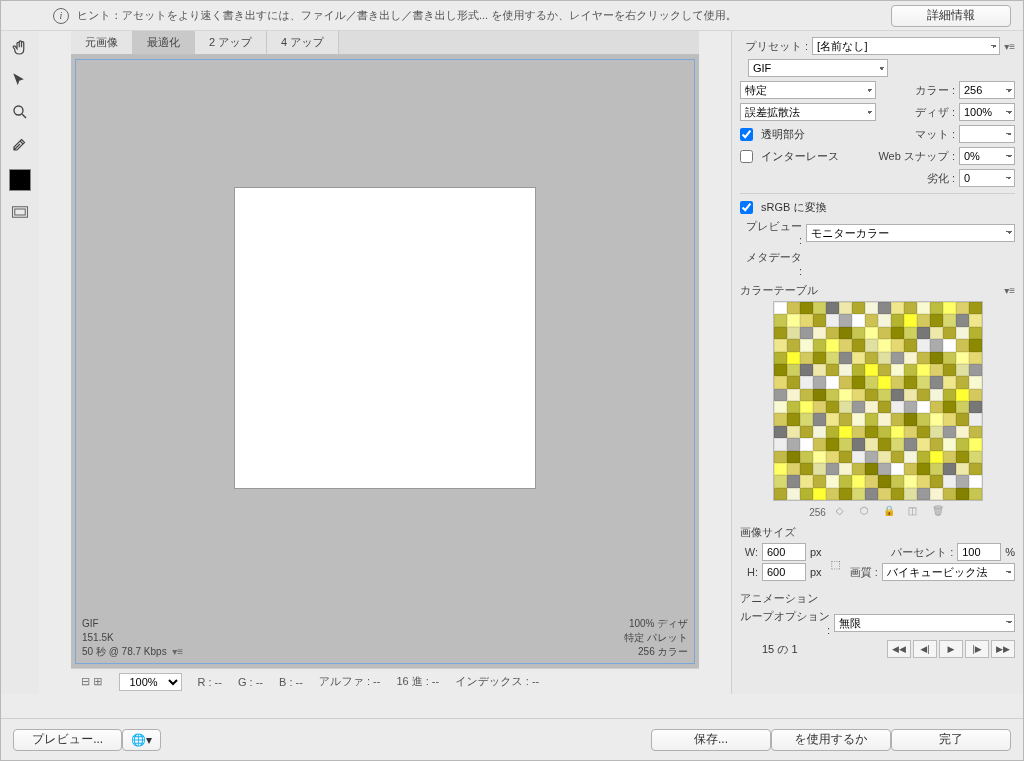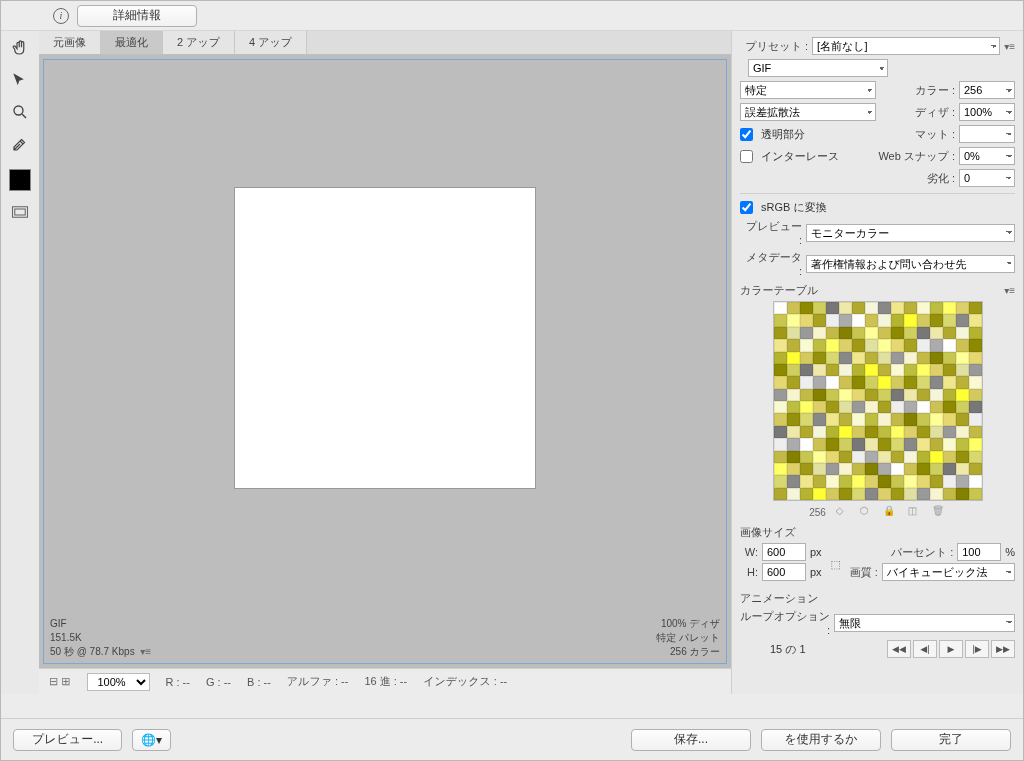--- a/index.html
+++ b/index.html
@@ -7,21 +7,21 @@
 .window { width: 100%; height: 100%; background: #ececec; border: 1px solid #b8b8b8; position: relative; }
 .titlebar { height: 24px; display: flex; align-items: center; background: linear-gradient(#f6f6f6,#e8e8e8); border-bottom: 1px solid #cfcfcf; position: relative; }
 .traffic { position: absolute; left: 8px; display: flex; gap: 8px; }
 .tl { width: 12px; height: 12px; border-radius: 50%; }
 .tl.red{background:#ff5f57}.tl.yel{background:#febc2e}.tl.grn{background:#28c840}
 .title { margin: 0 auto; font-size: 13px; color: #444; }
 .hint-row { height: 30px; display: flex; align-items: center; padding: 0 12px 0 52px; gap: 8px; border-bottom: 1px solid #d5d5d5;}
 .info-icon{width:16px;height:16px;border:1.3px solid #666;border-radius:50%;display:flex;align-items:center;justify-content:center;font-style:italic;font-size:10px;color:#555;font-family:serif}
 .hint{font-size:11px;color:#555;flex:1}
 .detail-btn{width:120px;height:22px;border:1px solid #b0b0b0;border-radius:4px;background:linear-gradient(#fdfdfd,#f1f1f1);display:flex;align-items:center;justify-content:center;font-size:12px}
-.main{display:flex;height:calc(100% - 54px - 42px);}
+.main{display:flex;height:calc(100% - 54px - 42px);gap:32px;}
 .toolbar{width:38px;background:#e9e9e9;display:flex;flex-direction:column;align-items:center;padding-top:6px;gap:10px}
 .tool{width:24px;height:22px;display:flex;align-items:center;justify-content:center;color:#444}
 .swatch{width:22px;height:22px;background:#000;border:1px solid #888;margin-top:4px}
 .preview-area{flex:1;display:flex;flex-direction:column}
 .tabs{display:flex;height:24px;background:#ddd;border-bottom:1px solid #c0c0c0}
 .tab{padding:4px 14px;font-size:11px;color:#444;border-right:1px solid #c8c8c8;background:#e5e5e5;cursor:pointer}
 .tab.active{background:#c9c9c9}
 .canvas-wrap{flex:1;background:#bdbdbd;padding:4px;position:relative}
 .canvas-inner{width:100%;height:100%;border:1px solid #7aa8d8;background:#bdbdbd;position:relative}
 .artboard{position:absolute;left:50%;top:50%;transform:translate(-50%,-58%);width:300px;height:300px;background:#fff;box-shadow:0 0 0 1px #999}
@@ -35,37 +35,38 @@
 .plabel{font-size:11px;color:#444;text-align:right}
 .psel,.pinp{border:1px solid #b0b0b0;background:#fff;height:18px;font-size:11px;padding:0 4px}
 .psel{appearance:none;padding-right:14px;background-image:linear-gradient(45deg,transparent 50%,#666 50%),linear-gradient(135deg,#666 50%,transparent 50%);background-position:right 5px center,right 2px center;background-size:3px 3px;background-repeat:no-repeat}
 .chk{width:13px;height:13px;margin-right:4px}
 .section-head{font-size:11px;color:#444;margin:6px 0 3px 0;display:flex;justify-content:space-between;align-items:center}
 .menu-icon{font-size:10px;color:#666}
 .color-table{width:210px;height:200px;border:1px solid #bbb;display:grid;grid-template-columns:repeat(16,1fr);grid-template-rows:repeat(16,1fr);margin:0 auto}
 .ct-cell{border:0.5px solid rgba(0,0,0,0.08)}
 .ct-footer{display:flex;align-items:center;justify-content:center;gap:10px;margin-top:4px;font-size:10px;color:#666}
 .ct-footer .ico{width:14px;height:14px;color:#999}
-.bottom-bar{position:absolute;left:0;right:0;bottom:0;height:42px;border-top:1px solid #cfcfcf;background:#ececec;display:flex;align-items:center;padding:0 12px;gap:10px}
+.bottom-bar{position:absolute;left:0;right:0;bottom:0;height:42px;border-top:1px solid #cfcfcf;background:#ececec;display:flex;align-items:center;padding:0 12px;gap:0}
 .btn{height:22px;padding:0 18px;border:1px solid #b0b0b0;border-radius:4px;background:linear-gradient(#fdfdfd,#f1f1f1);font-size:12px;display:flex;align-items:center;justify-content:center}
 .btn.wide{min-width:120px}
 .spacer{flex:1}
 .anim-ctrl{display:flex;gap:2px}
 .anim-btn{width:24px;height:18px;border:1px solid #bbb;background:#f5f5f5;display:flex;align-items:center;justify-content:center;font-size:9px;color:#555}
 .disabled{color:#aaa}
 hr.sep{border:none;border-top:1px solid #cfcfcf;margin:6px 0}
 .link-icon{width:16px;height:28px;display:flex;align-items:center;justify-content:center;color:#666}
 </style>
 </head>
 <body>
 
 <div class="window">
 
   <div class="hint-row">
     <div class="info-icon">i</div>
+    <div class="hint">ヒント：アセットをより速く書き出すには、ファイル／書き出し／書き出し形式... を使用するか、レイヤーを右クリックして使用。</div>
     <div class="detail-btn">詳細情報</div>
   </div>
 
   <div class="main">
     <div class="toolbar">
       <div class="tool">
           <svg width="18" height="18" viewBox="0 0 24 24" fill="none" stroke="#444" stroke-width="1.6">
             <path d="M8 13V6a1.5 1.5 0 013 0v5V4a1.5 1.5 0 013 0v7V5a1.5 1.5 0 013 0v9c0 3-2 6-6 6s-6-3-6-6l-2-3a1.5 1.5 0 012.5-1.5L8 13z"></path>
           </svg>
         </div>
@@ -170,21 +171,20 @@
       <div class="prow">
         <input type="checkbox" class="chk" checked="" style="">
         <span>sRGB に変換</span>
       </div>
       <div class="prow">
         <span class="plabel" style="width:62px">プレビュー :</span>
         <select class="psel" style="flex:1"><option>モニターカラー</option></select>
       </div>
       <div class="prow">
         <span class="plabel" style="width:62px">メタデータ :</span>
-        <select class="psel" style="flex:1"><option>著作権情報および問い合わせ先</option></select>
       </div>
 
       <div class="section-head">
         <span>カラーテーブル</span>
         <span class="menu-icon">▾≡</span>
       </div>
       <div class="color-table" id="ct">
           <div class="ct-cell" style="background: rgb(255, 255, 255);"></div>
           <div class="ct-cell" style="background: rgb(204, 193, 82);"></div>
           <div class="ct-cell" style="background: rgb(141, 137, 0);"></div>
@@ -482,21 +482,21 @@
       </div>
 
       <div class="section-head">
           <span>アニメーション</span>
         </div>
       <div class="prow">
         <span class="plabel" style="width:90px">ループオプション :</span>
         <select class="psel" style="flex:1"><option>無限</option></select>
       </div>
       <div class="prow" style="justify-content:space-between">
-        <span style="margin-left:30px">15 の 1</span>
+        <span style="margin-left:22px">15 の 1</span>
         <div class="anim-ctrl">
           <div class="anim-btn">◀◀</div>
           <div class="anim-btn">◀|</div>
           <div class="anim-btn">▶</div>
           <div class="anim-btn">|▶</div>
           <div class="anim-btn">▶▶</div>
         </div>
       </div>
     </div>
   </div>

